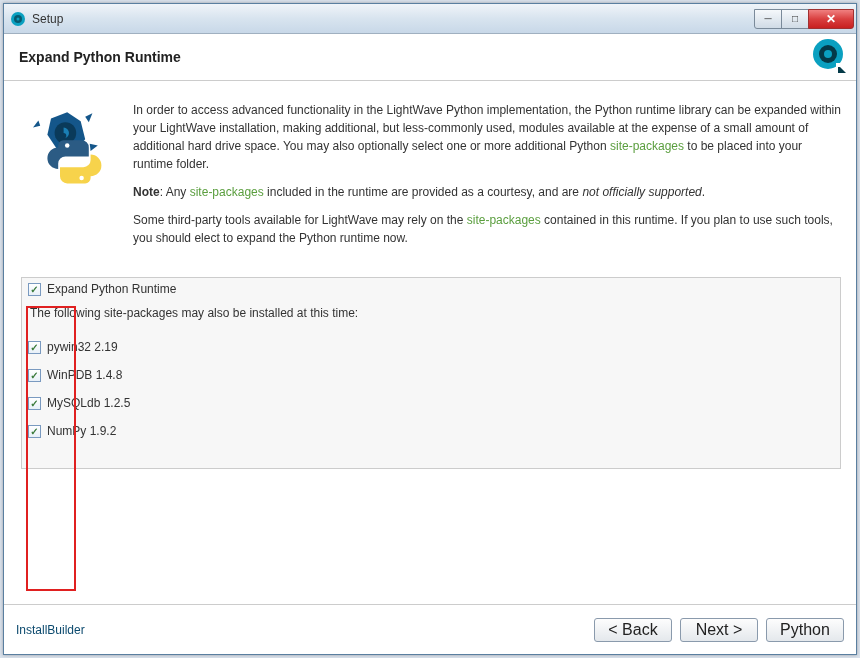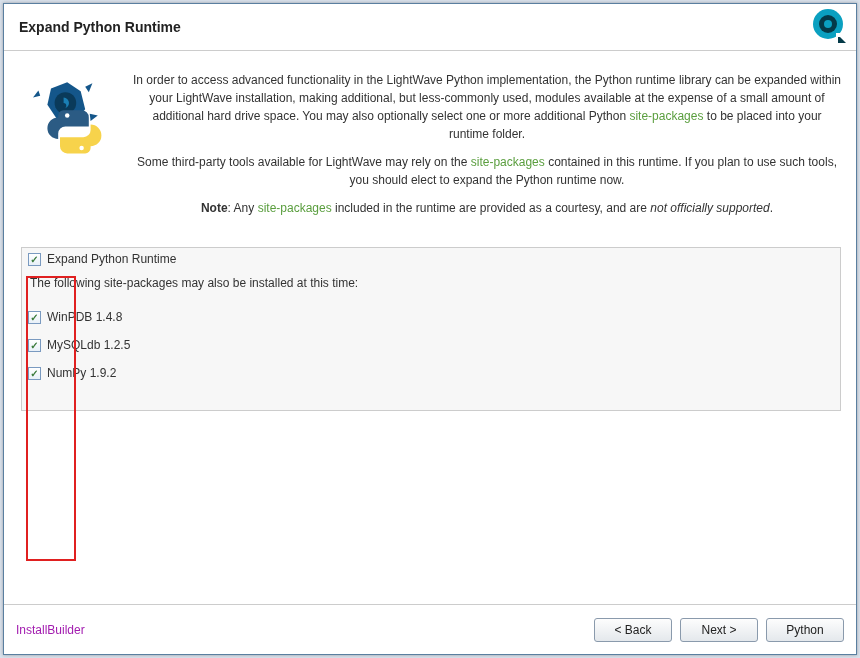--- a/index.html
+++ b/index.html
@@ -90,21 +90,20 @@
     .content {
       flex: 1;
       padding: 20px 15px 10px 15px;
       overflow: hidden;
       position: relative;
     }
     .intro {
       display: flex;
       gap: 14px;
       margin-bottom: 20px;
-      text-align: center;
     }
     .intro-icon {
       width: 100px;
       flex-shrink: 0;
       display: flex;
       align-items: flex-start;
       justify-content: center;
       padding-top: 5px;
     }
     .intro-text {
@@ -159,45 +158,60 @@
       margin: 2px 0 20px 2px;
       color: #333;
     }
     .footer {
       height: 50px;
       border-top: 1px solid #ccc;
       display: flex;
       align-items: center;
       padding: 0 12px;
     }
-    .footer-brand { color: #a21caf; font-size: 12px; }
+    .footer-brand { color: #0c4a6e; font-size: 12px; }
     .footer-buttons {
       margin-left: auto;
       display: flex;
       gap: 8px;
     }
     .btn {
       min-width: 78px;
       height: 24px;
       border: 1px solid #8a9aac;
       border-radius: 3px;
       background: linear-gradient(to bottom, #fdfdfd, #e4e8ec);
       cursor: pointer;
-      font-size: 12px;
+      font-size: 16px;
       color: #222;
       display: flex;
       align-items: center;
       justify-content: center;
       padding: 0 8px;
     }
   </style>
 </head>
 <body>
 
 <div class="window">
+  <div class="titlebar">
+    <div class="titlebar-icon">
+      <svg viewBox="0 0 16 16" width="16" height="16">
+        <circle cx="8" cy="8" r="7" fill="#0aa0c0"></circle>
+        <circle cx="8" cy="8" r="4" fill="#065a70"></circle>
+        <circle cx="8" cy="8" r="1.5" fill="#0aa0c0"></circle>
+      </svg>
+    </div>
+    <span class="titlebar-text">Setup</span>
+    <div class="titlebar-controls">
+      <div class="tb-btn min">─</div>
+      <div class="tb-btn">□</div>
+      <div class="tb-btn close">✕</div>
+    </div>
+  </div>
 
   <div class="header">
     <div class="header-title">Expand Python Runtime</div>
     <div class="header-icon">
       <svg viewBox="0 0 40 40" width="40" height="40">
         <circle cx="20" cy="17" r="15" fill="#0aa0c0"></circle>
         <circle cx="20" cy="17" r="9" fill="#043a48"></circle>
         <circle cx="20" cy="17" r="4" fill="#0aa0c0"></circle>
         <polygon points="30,28 38,36 30,36" fill="#043a48"></polygon>
         <rect x="28" y="26" width="10" height="4" fill="#fff"></rect>
@@ -225,35 +239,39 @@
             <circle cx="16" cy="6" r="2.5" fill="#fff"></circle>
             <circle cx="32" cy="42" r="2.5" fill="#fff"></circle>
           </g>
         </svg>
       </div>
       <div class="intro-text">
         <p>
           <span>In order to access advanced functionality in the LightWave Python implementation, the Python runtime library can be expanded within your LightWave installation, making additional, but less-commonly used, modules available at the expense of a small amount of additional hard drive space. You may also optionally select one or more additional Python </span><span class="link">site-packages</span><span> to be placed into your runtime folder.</span>
         </p>
         <p>
+          <span class="bold">Note</span><span>: Any </span><span class="link">site-packages</span><span> included in the runtime are provided as a courtesy, and are </span><span class="italic">not officially supported</span><span>.</span>
+        </p>
+        <p>
           <span>Some third-party tools available for LightWave may rely on the </span><span class="link">site-packages</span><span> contained in this runtime. If you plan to use such tools, you should elect to expand the Python runtime now.</span>
         </p>
-        <p>
-          <span class="bold">Note</span><span>: Any </span><span class="link">site-packages</span><span> included in the runtime are provided as a courtesy, and are </span><span class="italic">not officially supported</span><span>.</span>
-        </p>
       </div>
     </div>
 
     <div class="options-panel">
       <div class="chk-row first">
         <div class="chk"></div>
         <span>Expand Python Runtime</span>
       </div>
       <div class="sub-label">The following site-packages may also be installed at this time:</div>
 
+      <div class="chk-row">
+        <div class="chk"></div>
+        <span>pywin32 2.19</span>
+      </div>
       <div class="chk-row">
         <div class="chk"></div>
         <span>WinPDB 1.4.8</span>
       </div>
       <div class="chk-row">
         <div class="chk"></div>
         <span>MySQLdb 1.2.5</span>
       </div>
       <div class="chk-row last">
         <div class="chk"></div>

